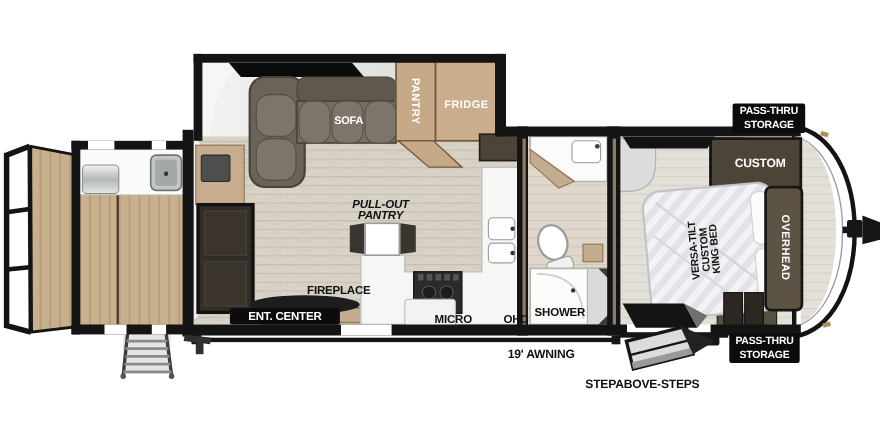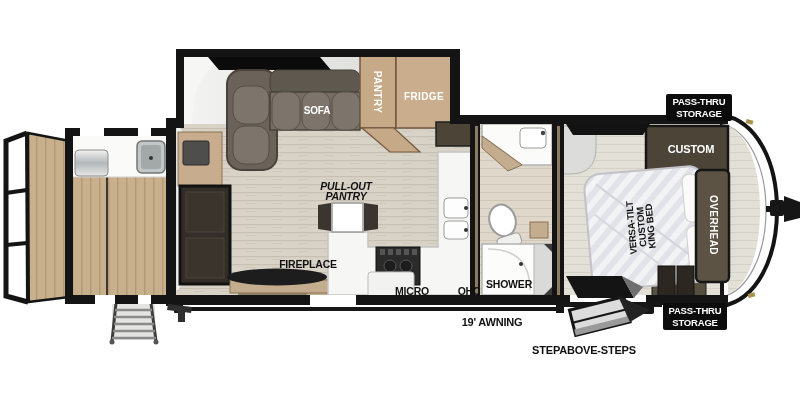--- a/index.html
+++ b/index.html
@@ -243,20 +243,21 @@
 </svg>
 
 <div class="lbl white" style="left:317px;top:110px;font-size:10px;">SOFA</div>
 <div class="lbl white rot90" style="left:377px;top:92px;font-size:10px;">PANTRY</div>
 <div class="lbl white" style="left:424px;top:96px;font-size:10px;letter-spacing:0.4px;">FRIDGE</div>
 <div class="lbl" style="left:346px;top:191px;font-size:10.5px;line-height:10px;font-style:italic;">
   <span>PULL-OUT</span><br>
   <span>PANTRY</span>
 </div>
 <div class="lbl" style="left:281px;top:264px;font-size:10.5px;margin-left:27px;">FIREPLACE</div>
+<div class="badge" style="left:209px;top:280px;width:100px;height:15px;font-size:10.5px;">ENT. CENTER</div>
 <div class="lbl" style="left:394px;top:291px;font-size:10.5px;padding-left:36px;">MICRO</div>
 <div class="lbl" style="left:433px;top:291px;font-size:10.5px;margin-left:36px;">OHC</div>
 <div class="lbl" style="left:509px;top:284px;font-size:10.5px;">SHOWER</div>
 <div class="lbl white" style="left:691px;top:149px;font-size:11px;">CUSTOM</div>
 <div class="lbl white rot90" style="left:713px;top:225px;font-size:10px;">OVERHEAD</div>
 <div class="lbl bedrot" style="left:641px;top:227px;font-size:9.5px;line-height:9.5px;">
   <span>VERSA-TILT</span><br>
   <span>CUSTOM</span><br>
   <span>KING BED</span>
 </div>

